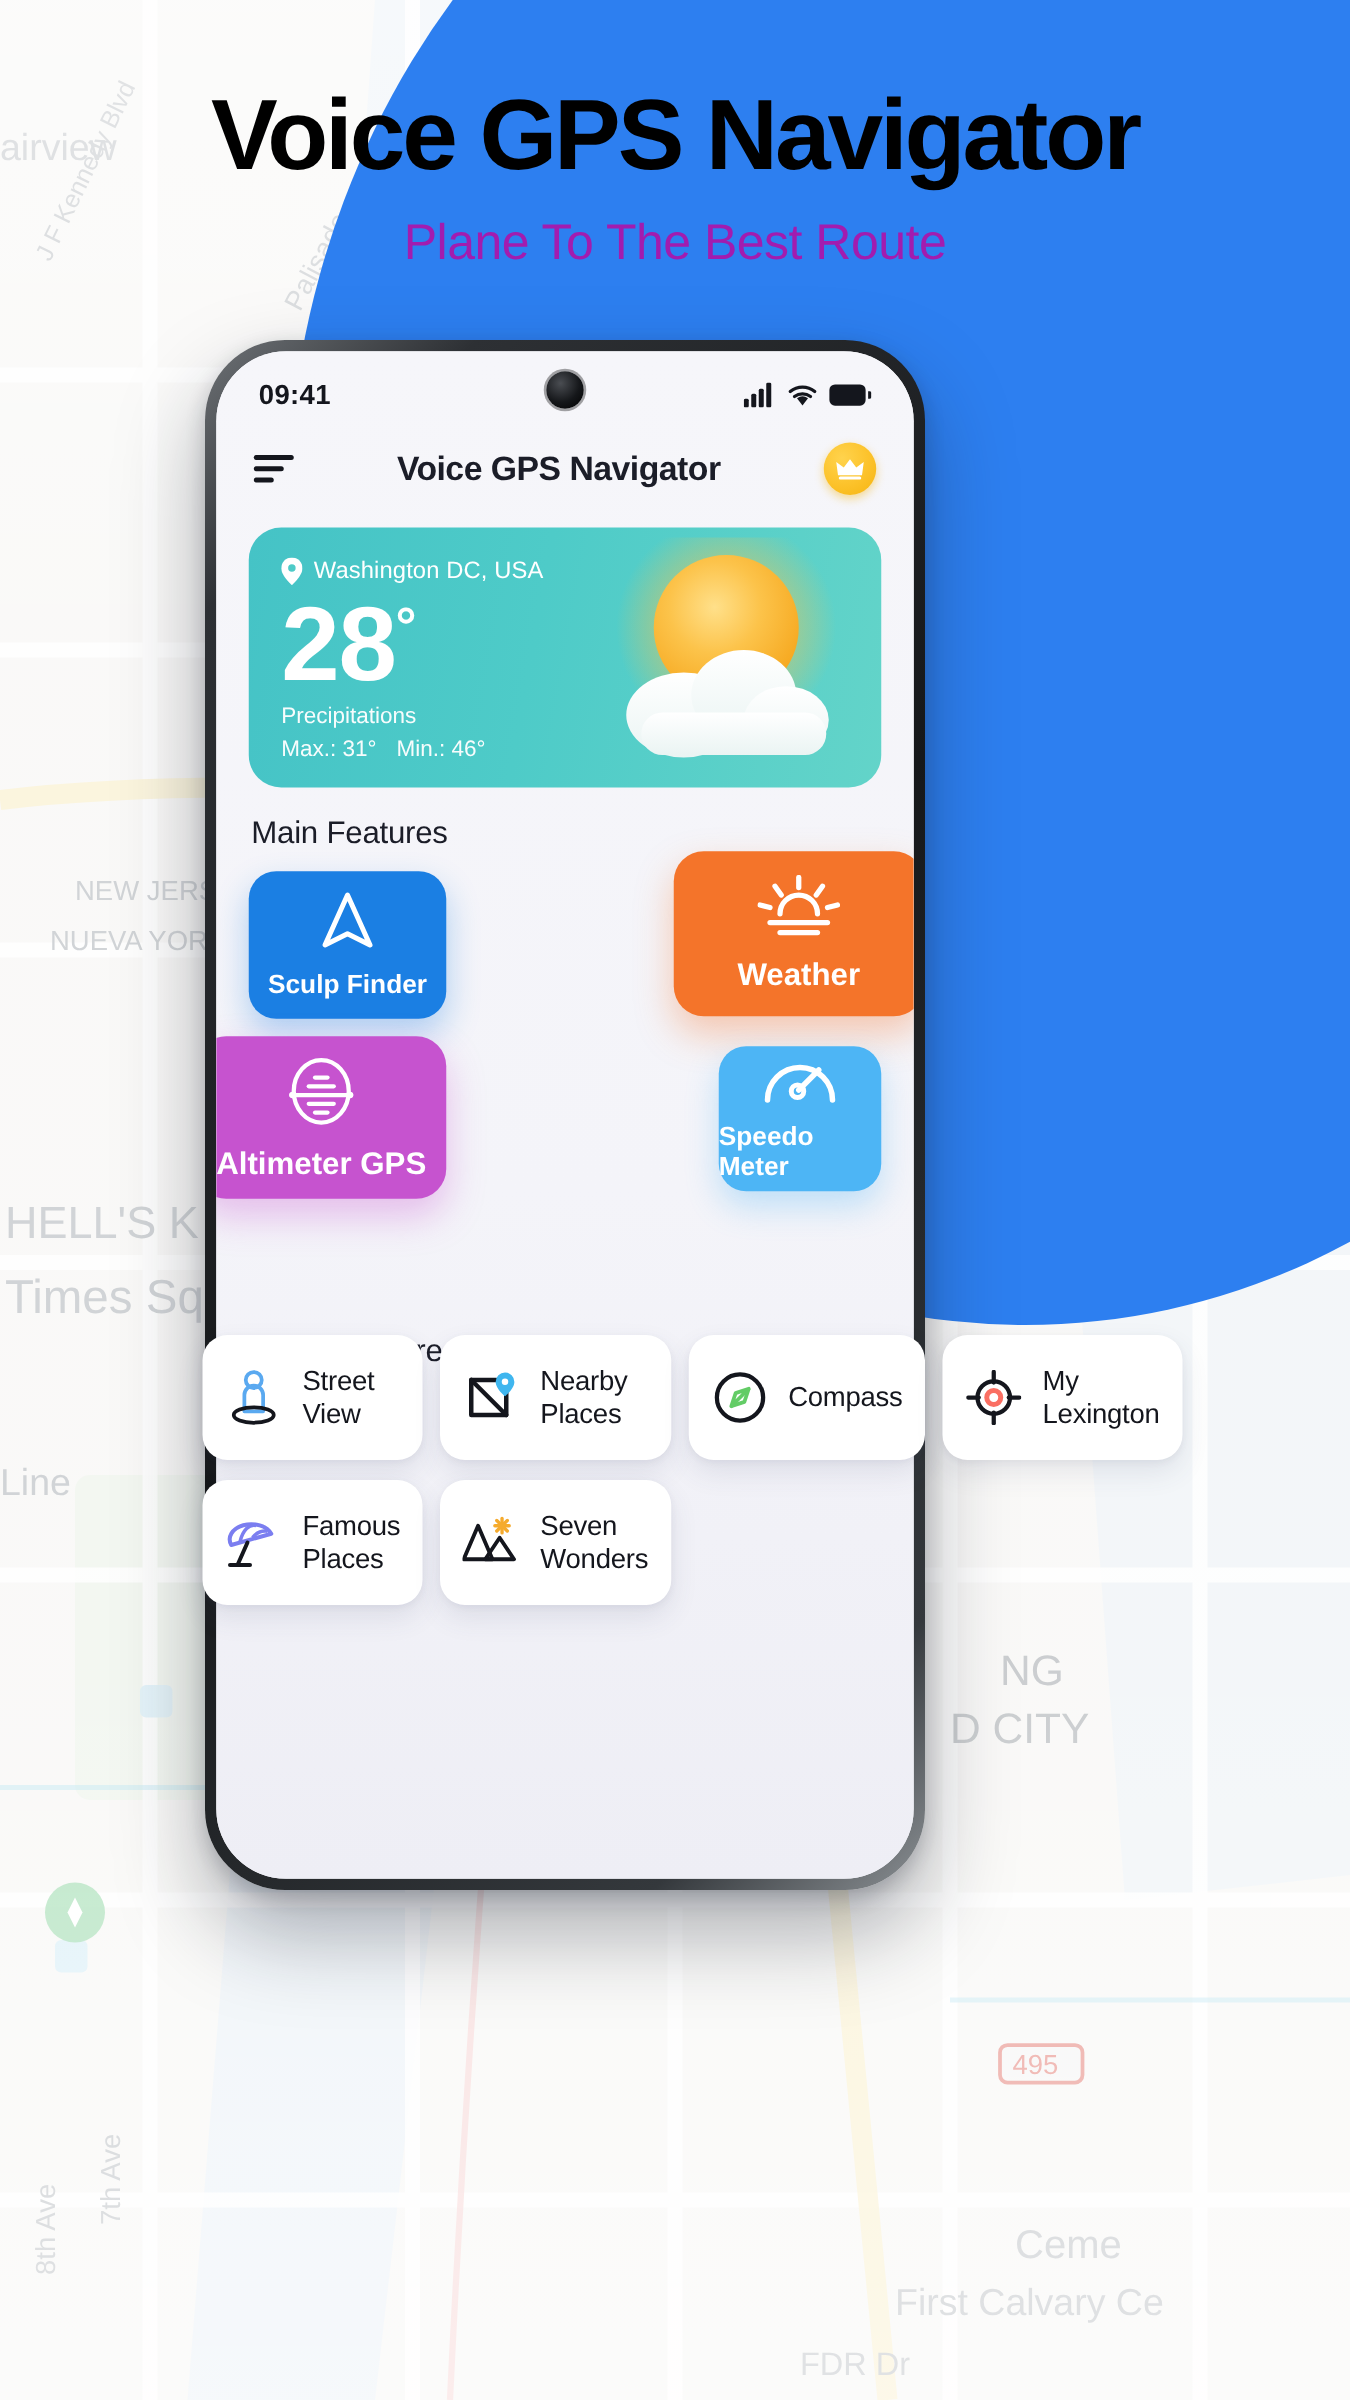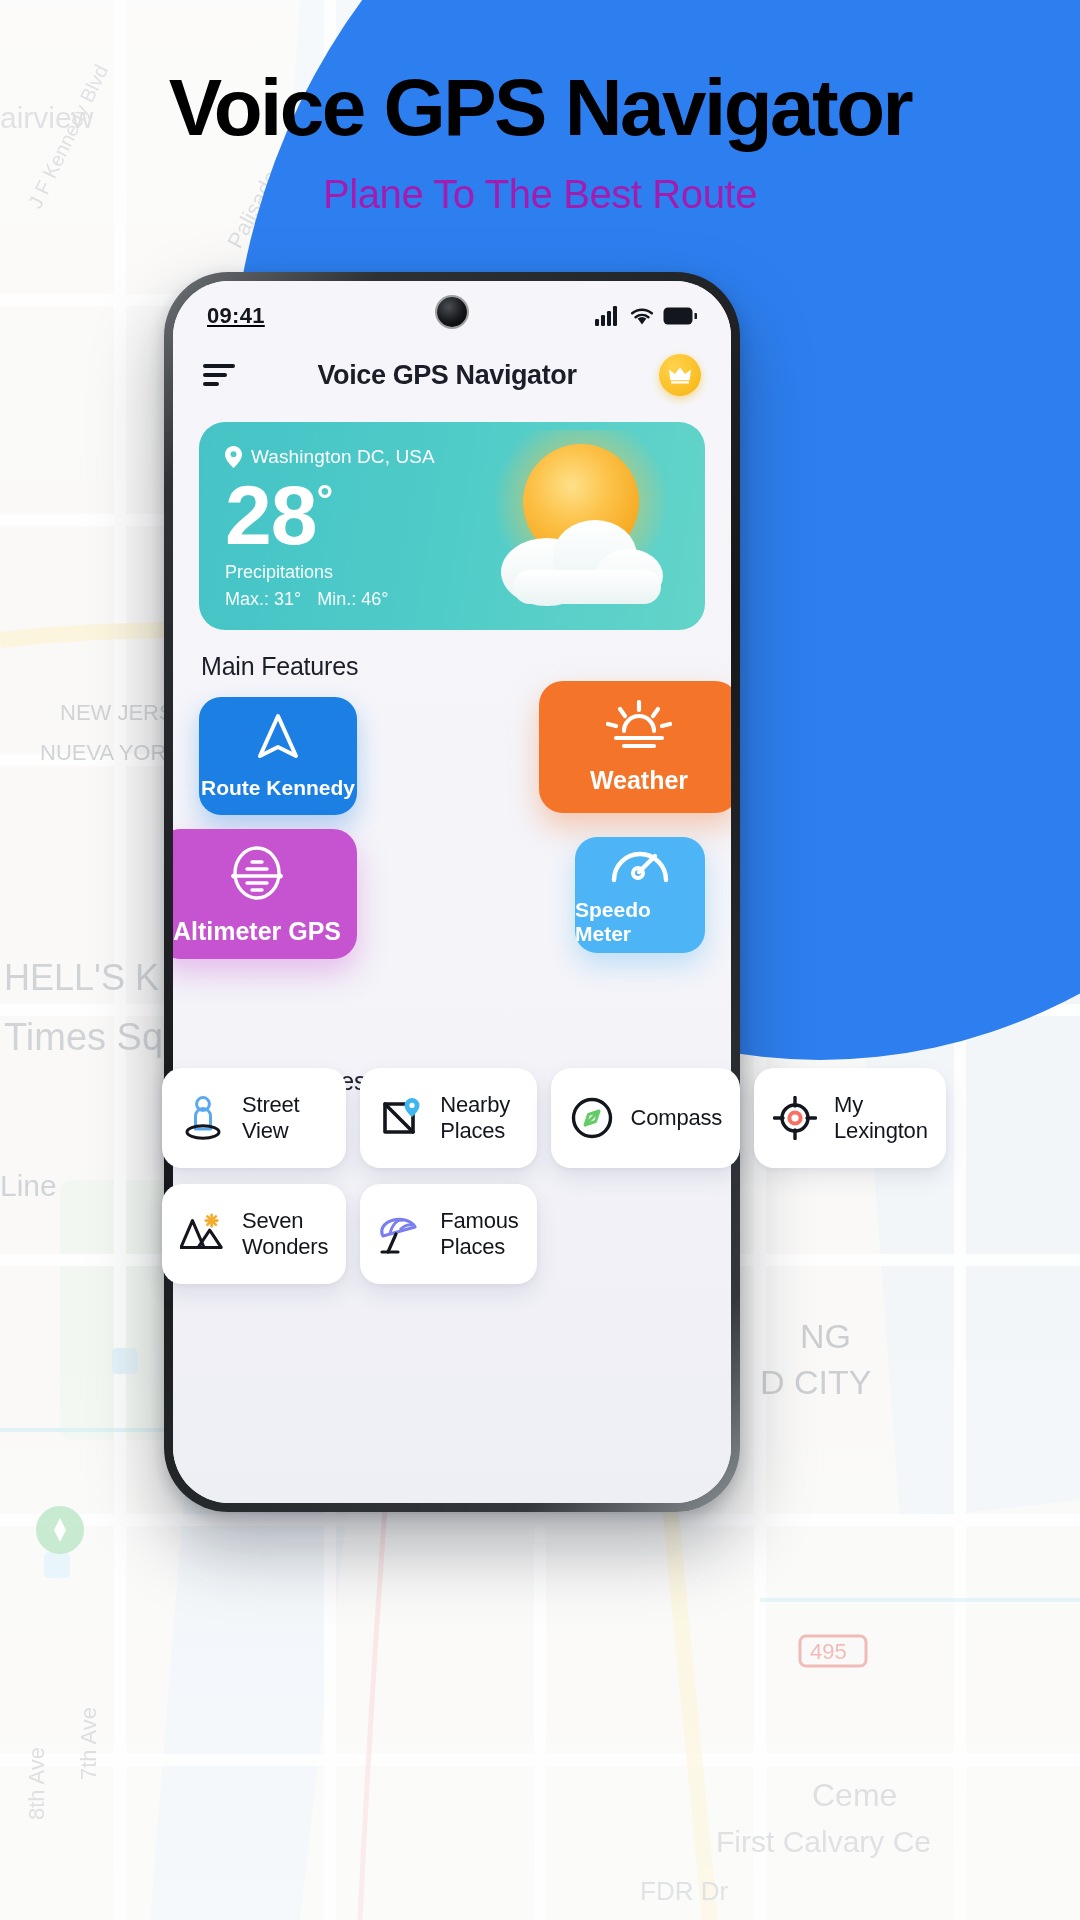--- a/index.html
+++ b/index.html
@@ -63,21 +63,20 @@
     position: absolute; inset: 0;
     background: linear-gradient(180deg,#f6f6fa 0%, #f4f4f9 55%, #eeeef5 100%);
     overflow: hidden;
   }
 
   
   .statusbar {
     height: 56px; display: flex; align-items: center;
     justify-content: space-between; padding: 14px 34px 0 34px;
     position: relative;
-    text-decoration: underline;
   }
   .st-time { font-size: 22px; font-weight: 700; color: #14161d; letter-spacing: .3px; }
   .st-right { display: flex; align-items: center; gap: 9px; }
   .punch {
     position: absolute; left: 50%; top: 16px; transform: translateX(-50%);
     width: 30px; height: 30px; border-radius: 50%;
     background: radial-gradient(circle at 38% 32%, #4a4d52 0%, #15171a 55%, #000 100%);
     box-shadow: 0 0 0 2px rgba(0,0,0,.35);
   }
 
@@ -355,21 +354,21 @@
       </div>
 
       <div class="sect-title">Main Features</div>
 
       <div class="main-grid">
 
         <div class="mtile tile-route">
           <svg width="46" height="50" viewBox="0 0 46 50">
             <path d="M23 4 L41 44 L23 35 L5 44 Z" fill="none" stroke="#ffffff" stroke-width="4" stroke-linejoin="round"></path>
           </svg>
-          <div class="mlabel">Route Kennedy</div>
+          <div class="mlabel">Sculp Finder</div>
         </div>
 
         <div class="mtile tile-weather">
           <svg width="66" height="52" viewBox="0 0 66 52">
             <g stroke="#ffffff" stroke-width="4.2" stroke-linecap="round" fill="none">
               <path d="M33 2 V10"></path>
               <path d="M14 9 L19 16"></path>
               <path d="M52 9 L47 16"></path>
               <path d="M2 24 L10 26"></path>
               <path d="M64 24 L56 26"></path>
@@ -460,43 +459,43 @@
               <path d="M34 22 H42.5"></path>
           </g>
           <circle cx="22" cy="22" r="5.6" fill="none" stroke="#fa6f63" stroke-width="4"></circle>
         </svg>
       </span>
       <span class="olabel">My Lexington</span>
     </div>
 
     <div class="ocard">
       <span class="oicon">
+        <svg width="46" height="44" viewBox="0 0 46 44">
+          <path d="M5 24 a17 12 0 0 1 32 -9 L5 24 Z" fill="none" stroke="#7b7ef0" stroke-width="3.2" stroke-linejoin="round"></path>
+          <path d="M12 21.5 a12 22 0 0 1 13 -13" fill="none" stroke="#7b7ef0" stroke-width="2.8"></path>
+          <path d="M22 18 a14 15 0 0 1 12 -5" fill="none" stroke="#7b7ef0" stroke-width="2.8"></path>
+          <path d="M18 22 L10 40" stroke="#14161d" stroke-width="3.2" stroke-linecap="round"></path>
+          <path d="M4 40 h16" stroke="#14161d" stroke-width="3.2" stroke-linecap="round"></path>
+        </svg>
+      </span>
+      <span class="olabel" style="white-space:pre-line">Famous
+Places</span>
+    </div>
+
+    <div class="ocard">
+      <span class="oicon">
         <svg width="48" height="44" viewBox="0 0 48 44">
           <path d="M13 8 L25 36 H1 Z" fill="none" stroke="#14161d" stroke-width="3.2" stroke-linejoin="round"></path>
           <path d="M31 18 L43 36 H19 Z" fill="none" stroke="#14161d" stroke-width="3.2" stroke-linejoin="round"></path>
           <g stroke="#f5ab2e" stroke-width="2.8" stroke-linecap="round">
             <path d="M33 2 V14"></path>
               <path d="M27 8 H39"></path>
             <path d="M28.6 3.6 L37.4 12.4"></path>
               <path d="M37.4 3.6 L28.6 12.4"></path>
           </g>
           <circle cx="33" cy="8" r="2.6" fill="#f5ab2e"></circle>
         </svg>
       </span>
       <span class="olabel" style="white-space:pre-line">Seven
 Wonders</span>
     </div>
-
-    <div class="ocard">
-      <span class="oicon">
-        <svg width="46" height="44" viewBox="0 0 46 44">
-          <path d="M5 24 a17 12 0 0 1 32 -9 L5 24 Z" fill="none" stroke="#7b7ef0" stroke-width="3.2" stroke-linejoin="round"></path>
-          <path d="M12 21.5 a12 22 0 0 1 13 -13" fill="none" stroke="#7b7ef0" stroke-width="2.8"></path>
-          <path d="M22 18 a14 15 0 0 1 12 -5" fill="none" stroke="#7b7ef0" stroke-width="2.8"></path>
-          <path d="M18 22 L10 40" stroke="#14161d" stroke-width="3.2" stroke-linecap="round"></path>
-          <path d="M4 40 h16" stroke="#14161d" stroke-width="3.2" stroke-linecap="round"></path>
-        </svg>
-      </span>
-      <span class="olabel" style="white-space:pre-line">Famous
-Places</span>
-    </div>
   </div>
 </div>
 
 </body></html>

